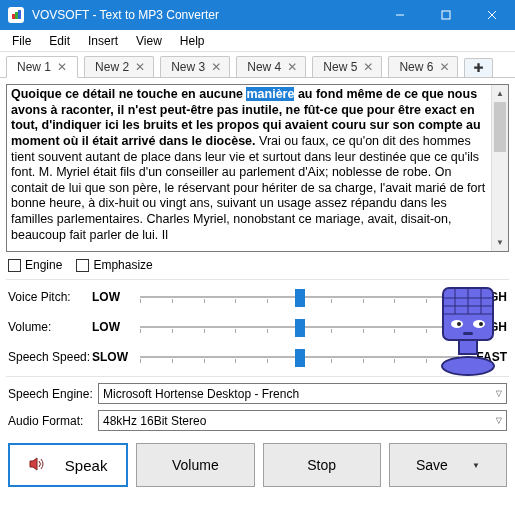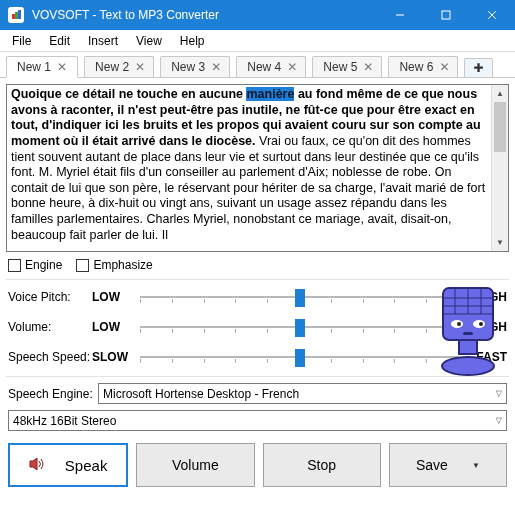--- a/index.html
+++ b/index.html
@@ -12,21 +12,21 @@
 .menubar { display: flex; gap: 2px; padding: 2px 4px; border-bottom: 1px solid #e0e0e0; background: #fff; height: 22px; align-items: center; }
 .menubar .mi { padding: 2px 8px; font-size: 12px; }
 .tabbar { display: flex; gap: 6px; padding: 4px 6px 0 6px; background: #fff; border-bottom: 1px solid #c8c8c8; height: 26px; align-items: flex-end; }
 .tab { display: flex; align-items: center; gap: 6px; padding: 3px 8px 3px 10px; border: 1px solid #c8c8c8; border-bottom: none; border-radius: 2px 2px 0 0; background: #f5f5f5; font-size: 12px; color: #333; position: relative; }
 .tab.active { background: #fff; z-index: 2; border-bottom: 1px solid #fff; margin-bottom: -1px; padding-right: 10px; }
 .tab .x { font-size: 12px; color: #777; }
 .tab.addtab { padding: 2px 8px; background: #eef5fb; }
 .textwrap { position: relative; margin: 6px; border: 1px solid #7a7a7a; height: 168px; display: flex; }
 .textarea { flex: 1; padding: 2px 4px; font-size: 12.5px; line-height: 1.25; overflow: hidden; font-family: Arial, sans-serif; }
 .textarea .bold { font-weight: bold; }
-.textarea .hl { background: #1e7fd6; color: #0f172a; }
+.textarea .hl { background: #1e7fd6; color: #ffffff; }
 .scrollbar { width: 17px; background: #f0f0f0; border-left: 1px solid #ddd; display: flex; flex-direction: column; }
 .scrollbar .arr { height: 17px; display: flex; align-items: center; justify-content: center; color: #555; font-size: 8px; }
 .scrollbar .track { flex: 1; position: relative; }
 .scrollbar .thumb { position: absolute; top: 0; left: 2px; right: 2px; height: 50px; background: #c8c8c8; }
 .chkrow { padding: 0 8px 4px 8px; display: flex; gap: 14px; align-items: center; }
 .chk { display: flex; align-items: center; gap: 4px; }
 .chk .box { width: 13px; height: 13px; border: 1px solid #333; background: #fff; }
 .sep { height: 1px; background: #e4e4e4; margin: 3px 6px 6px 6px; }
 .controls { padding: 0 8px; position: relative; }
 .slrow { display: flex; align-items: center; margin-bottom: 8px; height: 22px; }
@@ -230,20 +230,21 @@
 <div class="sep"></div>
 
 <div class="selrow">
   <span class="label">Speech Engine:</span>
   <div class="select">
       <span>Microsoft Hortense Desktop - French</span>
       <span class="dd">▽</span>
     </div>
 </div>
 <div class="selrow">
+  <span class="label">Audio Format:</span>
   <div class="select">
       <span>48kHz 16Bit Stereo</span>
       <span class="dd">▽</span>
     </div>
 </div>
 
 <div class="btnrow">
   <button class="btn primary">
     <span><svg width="16" height="14">
           <polygon points="1,4 4,4 8,1 8,13 4,10 1,10" fill="#d04040" stroke="#802020"></polygon>

